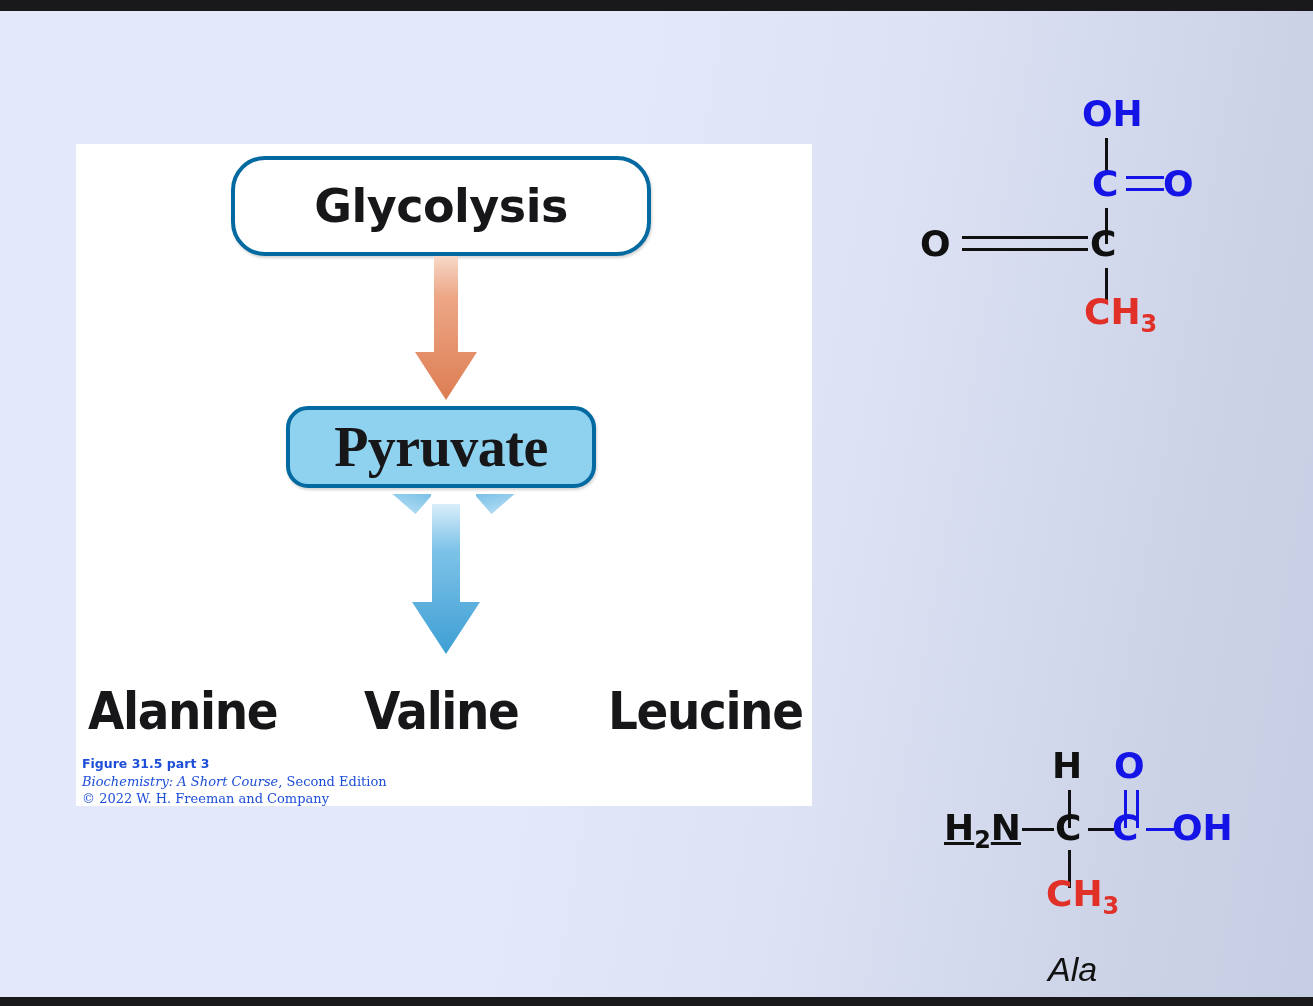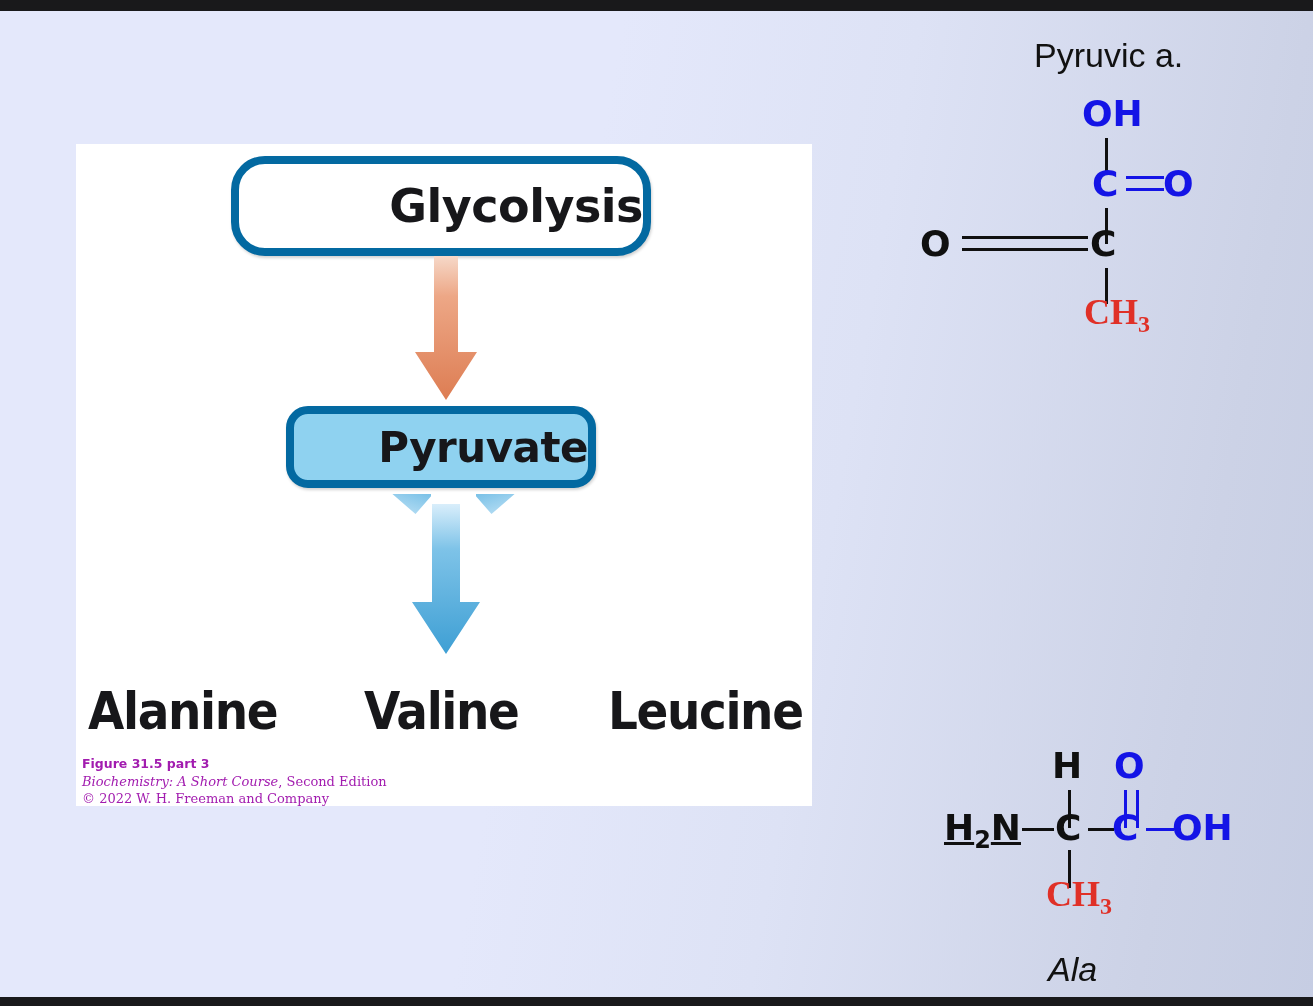--- a/index.html
+++ b/index.html
@@ -37,22 +37,22 @@
     width: 736px;
     height: 662px;
     background: #ffffff;
   }
 
   .node-box {
     position: absolute;
     box-sizing: border-box;
     display: flex;
     align-items: center;
-    justify-content: flex-end;
-    border: 8px solid #0369a1;
+    justify-content: center;
+    border: 4px solid #0369a1;
     border-radius: 34px;
     box-shadow: 1px 2px 3px rgba(0,0,0,.18);
   }
   #glycolysis-box {
     left: 155px;
     top: 12px;
     width: 420px;
     height: 100px;
     background: #ffffff;
   }
@@ -64,21 +64,21 @@
     background: #8fd2f0;
     border-radius: 22px;
   }
   .node-label {
     font-family: "DejaVu Sans", "Liberation Sans", sans-serif;
     font-weight: bold;
     color: #17171a;
     letter-spacing: -0.5px;
   }
   #glycolysis-box .node-label { font-size: 46px; }
-  #pyruvate-box  .node-label { font-size: 42px; }
+  #pyruvate-box  .node-label { font-size: 56px; font-family: Liberation Serif, serif; }
 
   .aa-label {
     position: absolute;
     font-family: "DejaVu Sans", "Liberation Sans", sans-serif;
     font-weight: bold;
     font-size: 51px;
     color: #17171a;
     letter-spacing: -1.5px;
     white-space: nowrap;
     transform: scaleX(.92);
@@ -89,21 +89,21 @@
   #label-leucine { left: 532px; top: 538px; }
 
   .fig-arrow { position: absolute; }
 
   
   #figure-caption {
     position: absolute;
     left: 6px;
     top: 612px;
     line-height: 1.32;
-    color: #a21caf;
+    color: #1d4ed8;
   }
   #figure-caption .cap-title {
     font-family: "DejaVu Sans", "Liberation Sans", sans-serif;
     font-weight: bold;
     font-size: 12.5px;
   }
   #figure-caption .cap-source {
     font-family: "DejaVu Serif", "Liberation Serif", serif;
     font-style: italic;
     font-size: 13px;
@@ -141,21 +141,21 @@
     position: absolute;
     font-family: "DejaVu Sans", "Liberation Sans", sans-serif;
     font-weight: bold;
     font-size: 36px;
     line-height: 1;
     white-space: nowrap;
   }
   .atom sub { font-size: 24px; font-weight: bold; }
   .atom.blue  { color: #1414e6; }
   .atom.black { color: #101010; }
-  .atom.red   { color: #e03027; font-family: Liberation Serif, serif; }
+  .atom.red   { color: #e03027; }
 
   .bond { position: absolute; background: #101010; }
   .bond.blue { background: #1414e6; }
   .bond.v { width: 3px; }
   .bond.h { height: 3px; }
 </style>
 </head>
 <body>
 
 <div id="slide">
@@ -227,21 +227,20 @@
 
     <div id="figure-caption">
       <div class="cap-title">Figure 31.5 part 3</div>
       <div class="cap-source"><span>Biochemistry: A Short Course</span><span class="cap-ed">, Second Edition</span></div>
       <div class="cap-copy">© 2022 W. H. Freeman and Company</div>
     </div>
   </div>
 
   <div id="chem-column">
 
-    <div class="chem-title" id="pyruvic-title">Pyruvic a.</div>
 
     <div class="struct" id="pyruvic-structure">
 
       <div class="atom blue" style="left:182px; top:0px;">OH</div>
 
       <div class="bond v" style="left:205px; top:42px; height:36px;"></div>
 
       <div class="atom blue" style="left:192px; top:70px;">C</div>
 
       <div class="bond h blue" style="left:226px; top:80px; width:38px;"></div>

